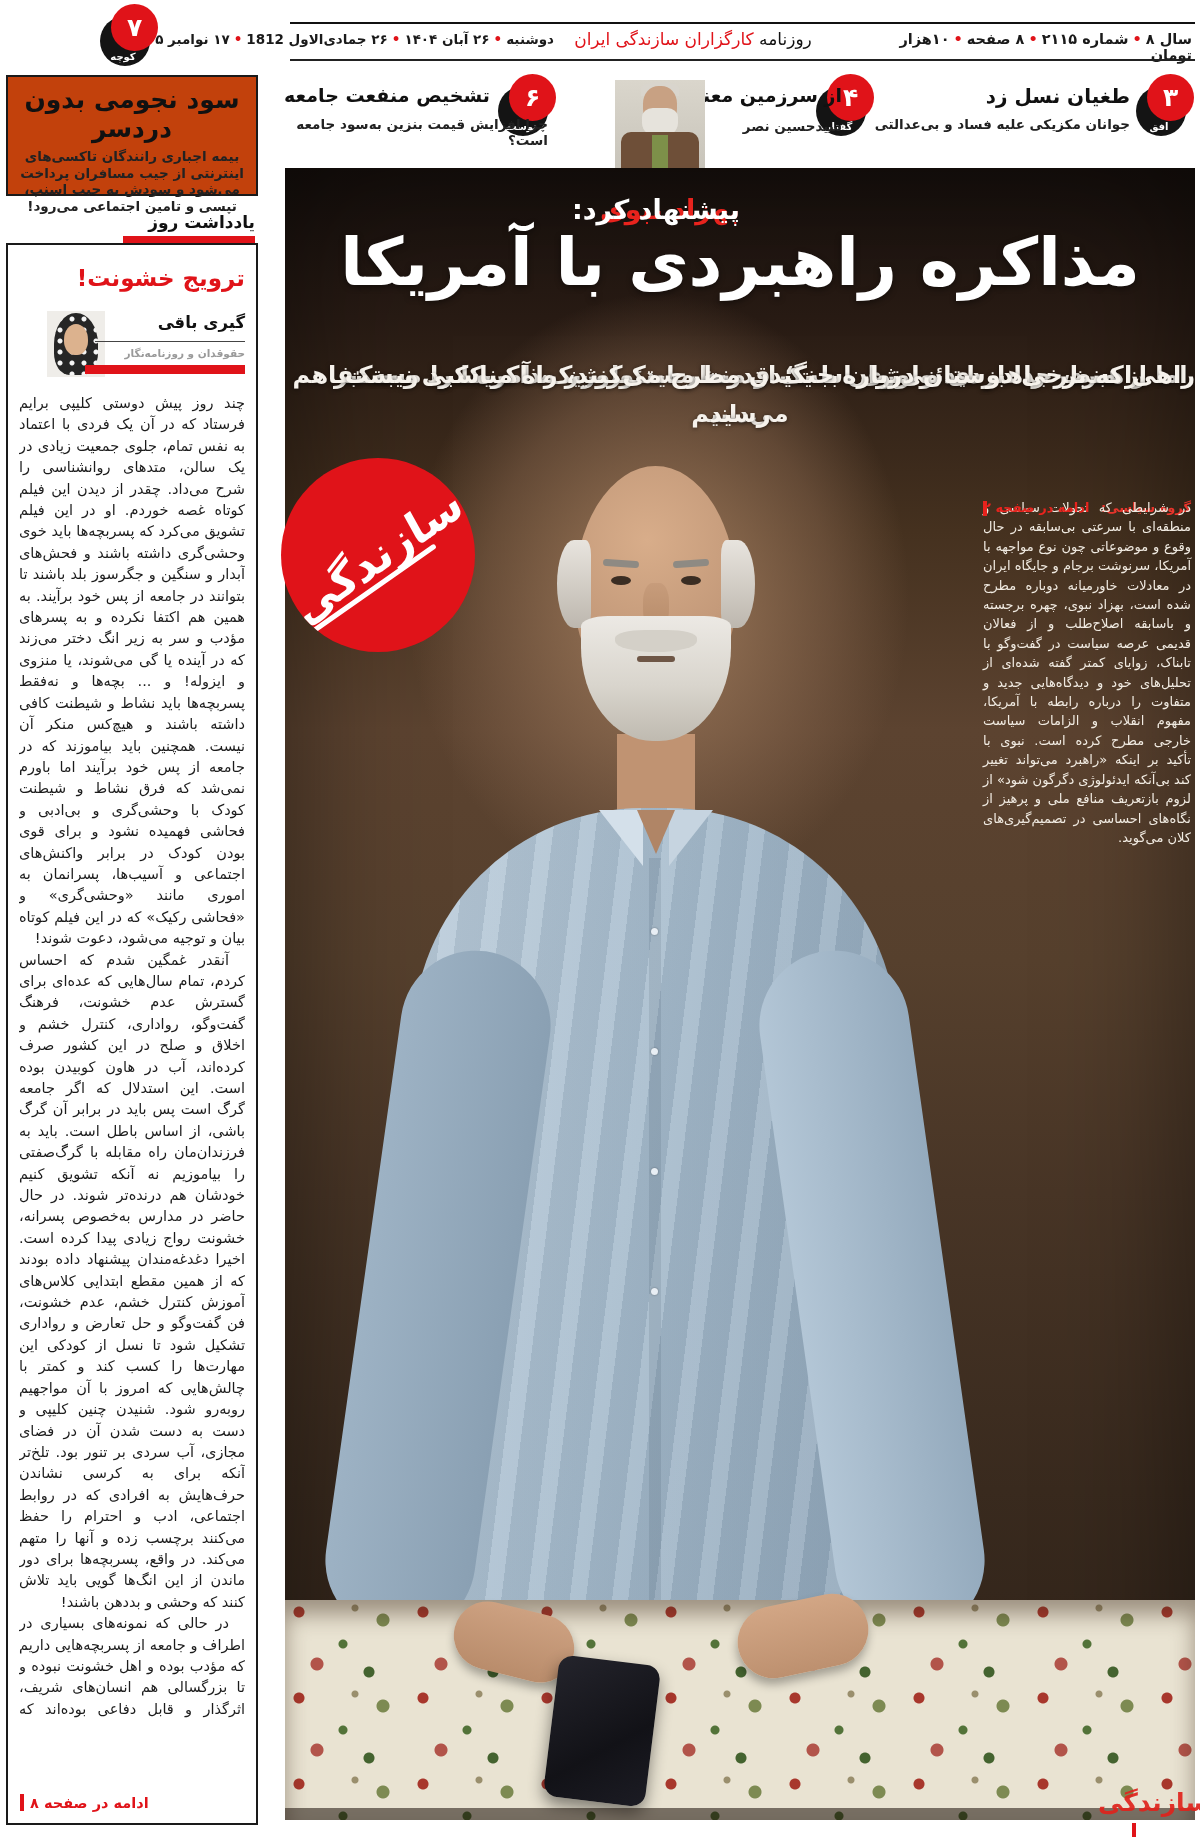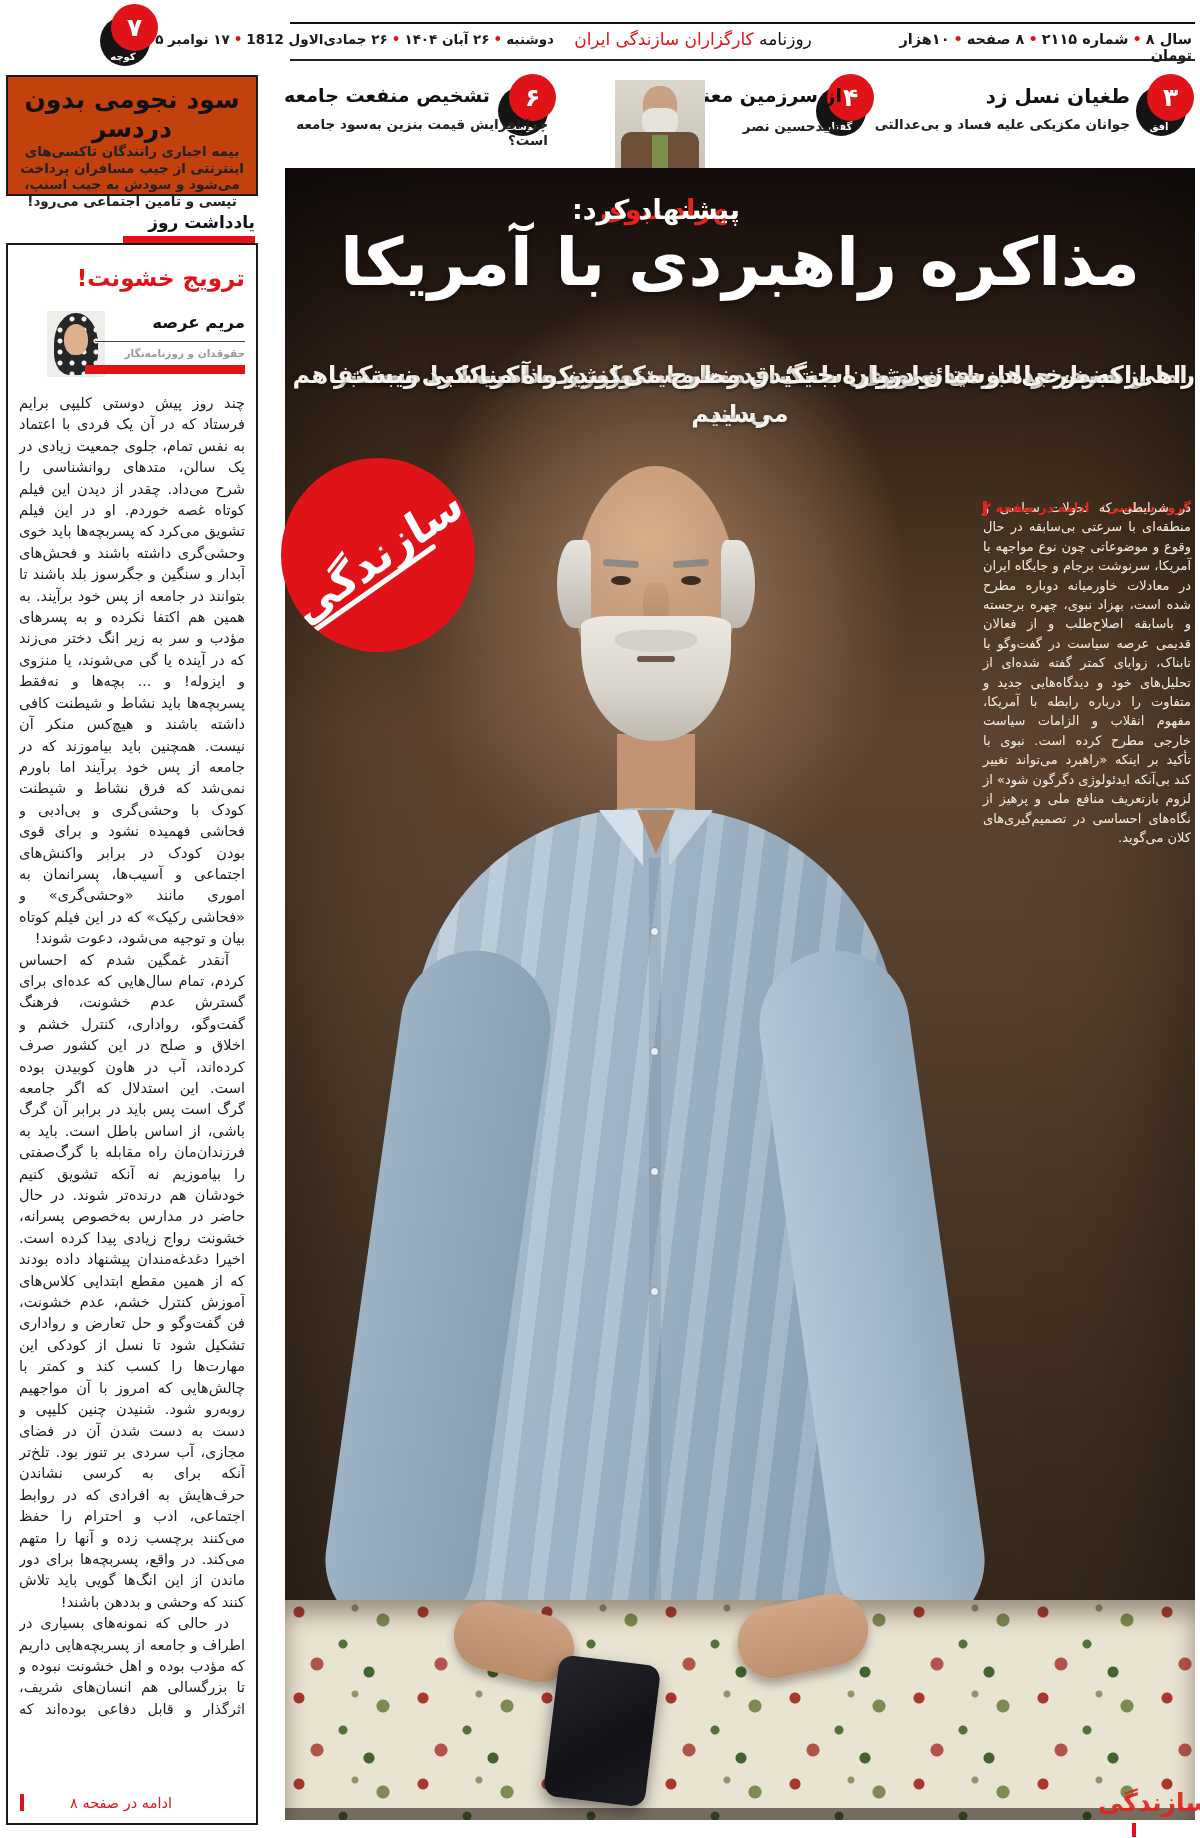--- a/index.html
+++ b/index.html
@@ -30,21 +30,21 @@
   .nasr-photo { position:absolute; left:615px; top:80px; width:90px; height:88px; background:linear-gradient(#dad6cc,#c8c4ba); overflow:hidden; }
   .nasr-photo .head { position:absolute; left:28px; top:6px; width:34px; height:38px; background:#c8a183; border-radius:46% 46% 40% 40%; }
   .nasr-photo .hair { position:absolute; left:26px; top:2px; width:38px; height:14px; background:#d9d5cd; border-radius:50% 50% 0 0; }
   .nasr-photo .beard { position:absolute; left:27px; top:28px; width:36px; height:30px; background:#e6e3dc; border-radius:30% 30% 50% 50%; }
   .nasr-photo .jacket { position:absolute; left:6px; top:52px; width:78px; height:36px; background:#6e4f38; border-radius:10px 10px 0 0; }
   .nasr-photo .shirt { position:absolute; left:37px; top:55px; width:16px; height:33px; background:#7d9049; }
 
   
   .box1 { position:absolute; left:6px; top:75px; width:252px; height:121px; border:2px solid #1a1a1a; background:#c2410c; padding:8px 8px; }
   .k-title { font-size:25px; font-weight:bold; color:#111; text-align:center; line-height:29px; }
-  .k-sub { font-size:13.5px; font-weight:bold; color:#222; text-align:center; line-height:16.5px; }
+  .k-sub { margin-top:5px; font-size:13.5px; font-weight:bold; color:#222; text-align:center; line-height:16.5px; }
   .note-label { position:absolute; left:123px; top:212px; width:132px; text-align:right; font-size:17px; font-weight:bold; color:#111; }
   .note-bar { position:absolute; left:123px; top:236px; width:132px; height:8px; background:#e01319; }
 
   .box2 { position:absolute; left:6px; top:243px; width:252px; height:1582px; border:2px solid #1a1a1a; background:#fff; padding:14px 11px; }
   .n-title { font-size:23px; font-weight:bold; color:#e01319; text-align:right; margin-top:6px; }
   .n-sub { margin-top:9px; font-size:16px; font-weight:bold; color:#111; text-align:right; line-height:23px; }
   .author-row { position:relative; margin-top:16px; height:76px; }
   .author-photo { position:absolute; left:28px; top:4px; width:58px; height:66px; background:#efede9; overflow:hidden; }
   .author-photo .scarf { position:absolute; left:7px; top:2px; width:44px; height:62px; border-radius:50% 50% 35% 35%;
         background:#262626;
@@ -52,21 +52,21 @@
         background-size:12px 11px; }
   .author-photo .face { position:absolute; left:17px; top:13px; width:24px; height:31px; background:#dcb28e; border-radius:50% 50% 45% 45%; }
   .author-name { position:absolute; right:0; top:6px; font-size:16.5px; font-weight:bold; color:#111; }
   .name-line { position:absolute; right:0; top:34px; width:150px; border-top:1.5px solid #444; }
   .author-role { position:absolute; right:0; top:40px; font-size:10.5px; color:#9a9a9a; font-weight:bold; }
   .author-bar { position:absolute; right:0; top:58px; width:160px; height:9px; background:#e01319; }
   .n-body { margin-top:10px; font-size:14.5px; line-height:21.4px; text-align:justify; color:#1c1c1c; height:1330px; overflow:hidden; }
   .n-body p + p { text-indent:16px; }
   .more-row { position:absolute; left:12px; bottom:12px; display:flex; flex-direction:row; align-items:center; gap:6px; direction:ltr; }
   .more-row .rbar { width:4px; height:17px; background:#e01319; }
-  .more-row .mtext { color:#e01319; font-size:14.5px; font-weight:normal; direction:rtl;margin-left:40px; }
+  .more-row .mtext { color:#e01319; font-size:14.5px; font-weight:bold; direction:rtl; }
 
   
   .photo { position:absolute; left:285px; top:168px; width:910px; height:1652px; overflow:hidden;
       background:
         radial-gradient(ellipse 330px 400px at 41% 26%, rgba(168,130,98,.9) 0%, rgba(130,98,74,.55) 52%, rgba(0,0,0,0) 76%),
         linear-gradient(180deg,#17100d 0%, #281b14 9%, #45311f 22%, #5c4330 34%, #56402d 48%, #483526 62%, #392a1e 80%, #2c2017 100%);
       box-shadow: inset 0 0 140px rgba(0,0,0,.5); }
   .photo * { position:absolute; }
 
   
@@ -202,21 +202,21 @@
   <div class="note-label">یادداشت روز</div>
   <div class="note-bar"></div>
 
   <div class="box2">
     <div class="n-title">ترویج خشونت!</div>
     <div class="author-row">
       <span class="author-photo">
         <span class="scarf"></span>
         <span class="face"></span>
       </span>
-      <span class="author-name">مریم عرصه</span>
+      <span class="author-name">گیری باقی</span>
       <span class="name-line"></span>
       <span class="author-role">حقوقدان و روزنامه‌نگار</span>
       <span class="author-bar"></span>
     </div>
     <div class="n-body">
       <p>چند روز پیش دوستی کلیپی برایم فرستاد که در آن یک فردی با اعتماد به نفس تمام، جلوی جمعیت زیادی در یک سالن، متدهای روانشناسی را شرح می‌داد. چقدر از دیدن این فیلم کوتاه غصه خوردم. او در این فیلم تشویق می‌کرد که پسربچه‌ها باید خوی وحشی‌گری داشته باشند و فحش‌های آبدار و سنگین و جگرسوز بلد باشند تا بتوانند در جامعه از پس خود برآیند. به همین هم اکتفا نکرده و به پسرهای مؤدب و سر به زیر انگ دختر می‌زند که در آینده یا گی می‌شوند، یا منزوی و ایزوله! و ... بچه‌ها و نه‌فقط پسربچه‌ها باید نشاط و شیطنت کافی داشته باشند و هیچ‌کس منکر آن نیست. همچنین باید بیاموزند که در جامعه از پس خود برآیند اما باورم نمی‌شد که فرق نشاط و شیطنت کودک با وحشی‌گری و بی‌ادبی و فحاشی فهمیده نشود و برای قوی بودن کودک در برابر واکنش‌های اجتماعی و آسیب‌ها، پسرانمان به اموری مانند «وحشی‌گری» و «فحاشی رکیک» که در این فیلم کوتاه بیان و توجیه می‌شود، دعوت شوند!</p>
       <p>آنقدر غمگین شدم که احساس کردم، تمام سال‌هایی که عده‌ای برای گسترش عدم خشونت، فرهنگ گفت‌وگو، رواداری، کنترل خشم و اخلاق و صلح در این کشور صرف کرده‌اند، آب در هاون کوبیدن بوده است. این استدلال که اگر جامعه گرگ است پس باید در برابر آن گرگ باشی، از اساس باطل است. باید به فرزندان‌مان راه مقابله با گرگ‌صفتی را بیاموزیم نه آنکه تشویق کنیم خودشان هم درنده‌تر شوند. در حال حاضر در مدارس به‌خصوص پسرانه، خشونت رواج زیادی پیدا کرده است. اخیرا دغدغه‌مندان پیشنهاد داده بودند که از همین مقطع ابتدایی کلاس‌های آموزش کنترل خشم، عدم خشونت، فن گفت‌وگو و حل تعارض و رواداری تشکیل شود تا نسل از کودکی این مهارت‌ها را کسب کند و کمتر با چالش‌هایی که امروز با آن مواجهیم روبه‌رو شود. شنیدن چنین کلیپی و دست به دست شدن آن در فضای مجازی، آب سردی بر تنور بود. تلخ‌تر آنکه برای به کرسی نشاندن حرف‌هایش به افرادی که در روابط اجتماعی، ادب و احترام را حفظ می‌کنند برچسب زده و آنها را متهم می‌کند. در واقع، پسربچه‌ها برای دور ماندن از این انگ‌ها گویی باید تلاش کنند که وحشی و بددهن باشند!</p>
       <p>در حالی که نمونه‌های بسیاری در اطراف و جامعه از پسربچه‌هایی داریم که مؤدب بوده و اهل خشونت نبوده و تا بزرگسالی هم انسان‌های شریف، اثرگذار و قابل دفاعی بوده‌اند که اتفاقا به جامعه کمک بیشتری هم کرده‌اند. مصادیق نقض مدعای این روانشناس‌نما، قابل شمارش نیست. این فرد به راحتی به خود اجازه داده در جهت گسترش فرهنگ خشونت حرکت کرده و افراد را به آن ترغیب کند و در واقع، جامعه را در سیکل معیوب خشونت گرفتار کند. این منطق که برای اینکه از پس خودت بربیای باید وحشی و پرخاشگر و بی‌ادب باشی، سمی مهلک برای ایران امروز است؟</p>
     </div>
     <div class="more-row">

